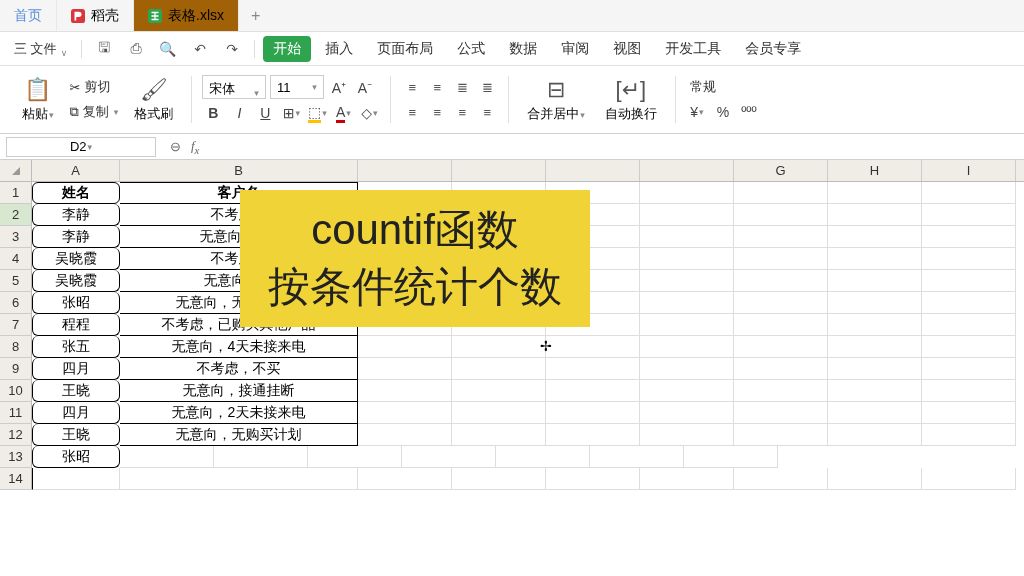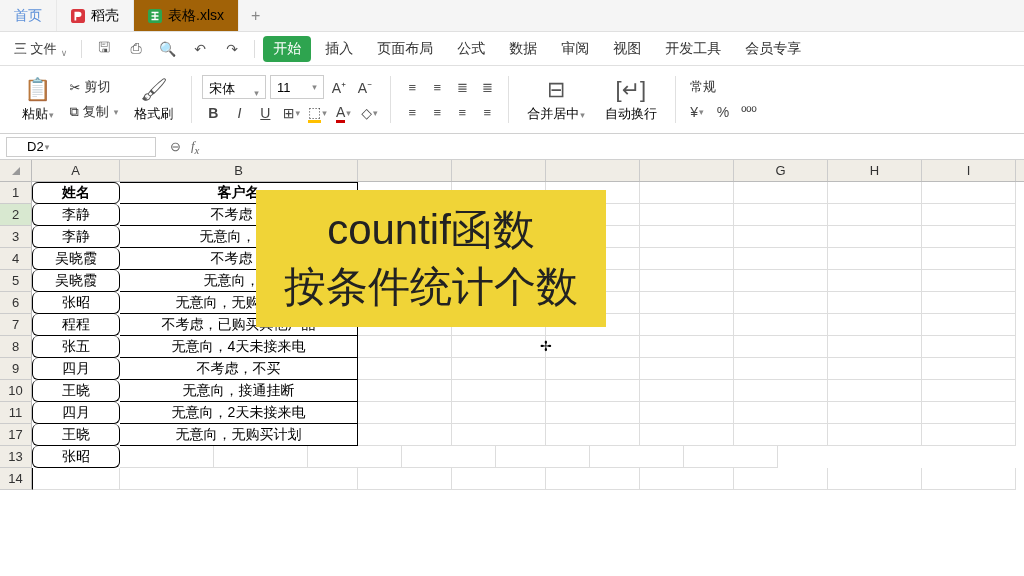--- a/index.html
+++ b/index.html
@@ -35,21 +35,21 @@
 .font-row { display: flex; gap: 4px; align-items: center; }
 .fmt-btn { width: 22px; height: 22px; display: inline-flex; align-items: center; justify-content: center; cursor: pointer; font-size: 14px; color: #444; }
 .fmt-btn.bold { font-weight: bold; }
 .fmt-btn.italic { font-style: italic; }
 .fmt-btn.underline { text-decoration: underline; }
 .align-grid { display: grid; grid-template-columns: repeat(4, 22px); grid-template-rows: repeat(2, 22px); gap: 3px; }
 .align-btn { display: inline-flex; align-items: center; justify-content: center; cursor: pointer; color: #555; font-size: 13px; }
 
 
 .namebar { display: flex; align-items: center; height: 26px; border-bottom: 1px solid #d0d0d0; background: #fff; }
-.namebox { width: 150px; border: 1px solid #ccc; margin: 2px 6px; height: 20px; display: flex; align-items: center; justify-content: flex-start; padding: 0 20px; font-size: 13px; }
+.namebox { width: 150px; border: 1px solid #ccc; margin: 2px 6px; height: 20px; display: flex; align-items: center; justify-content: center; padding: 0 20px; font-size: 13px; }
 .fxbar { display: flex; align-items: center; gap: 10px; padding: 0 8px; font-size: 13px; color: #666; }
 .fx-icon { font-style: italic; font-family: serif; }
 
 
 .grid-wrap { position: relative; }
 .col-headers { display: flex; height: 22px; background: #f0ede6; border-bottom: 1px solid #bbb; }
 .corner { width: 32px; border-right: 1px solid #bbb; background: #f0ede6; display:flex; align-items:center; justify-content:center; }
 .corner::before { content: ""; border-left: 8px solid transparent; border-bottom: 8px solid #999; }
 .col-h { border-right: 1px solid #ccc; display: flex; align-items: center; justify-content: center; font-size: 13px; color: #333; }
 .col-A { width: 88px; }
@@ -59,21 +59,21 @@
 .row-h { width: 32px; background: #f0ede6; border-right: 1px solid #bbb; border-bottom: 1px solid #ccc; display: flex; align-items: center; justify-content: center; font-size: 13px; color: #333; }
 .row-h.sel { background: #d8e8d0; }
 .cell { border-right: 1px solid #ddd; border-bottom: 1px solid #ddd; display: flex; align-items: center; justify-content: center; font-size: 14px; padding: 0 4px; overflow: hidden; white-space: nowrap; }
 .cell.data-a { border-right: 1px solid #000; border-bottom: 1px solid #000; border-radius: 6px; }
 .cell.data-b { border-right: 1px solid #000; border-bottom: 1px solid #000; }
 .cell.hdr { font-weight: bold; border-top: 1px solid #000; }
 .cell.first-col { border-left: 1px solid #000; }
 .grid-rows { display: flex; flex-direction: column; }
 
 
-.annotation { position: absolute; left: 256px; top: 190px; background: #f0d437; padding: 12px 28px; font-size: 42px; font-weight: 500; color: #222; text-align: center; line-height: 1.35; z-index: 100; }
+.annotation { position: absolute; left: 240px; top: 190px; background: #f0d437; padding: 12px 28px; font-size: 42px; font-weight: 500; color: #222; text-align: center; line-height: 1.35; z-index: 100; }
 
 
 .cursor-cross { position: absolute; left: 540px; top: 338px; font-size: 14px; color: #000; z-index: 50; }
 </style>
 </head>
 <body>
 
 <div class="tabs">
   <div class="tab tab-home">
       <span>首页</span>
@@ -372,21 +372,21 @@
         <div class="cell col-B data-b">无意向，2天未接来电</div>
         <div class="cell col-rest"></div>
         <div class="cell col-rest"></div>
         <div class="cell col-rest"></div>
         <div class="cell col-rest"></div>
         <div class="cell col-rest"></div>
         <div class="cell col-rest"></div>
         <div class="cell col-rest"></div>
       </div>
       <div class="row">
-        <div class="row-h">17</div>
+        <div class="row-h">12</div>
         <div class="cell col-A first-col data-a">王晓</div>
         <div class="cell col-B data-b">无意向，无购买计划</div>
         <div class="cell col-rest"></div>
         <div class="cell col-rest"></div>
         <div class="cell col-rest"></div>
         <div class="cell col-rest"></div>
         <div class="cell col-rest"></div>
         <div class="cell col-rest"></div>
         <div class="cell col-rest"></div>
       </div>

